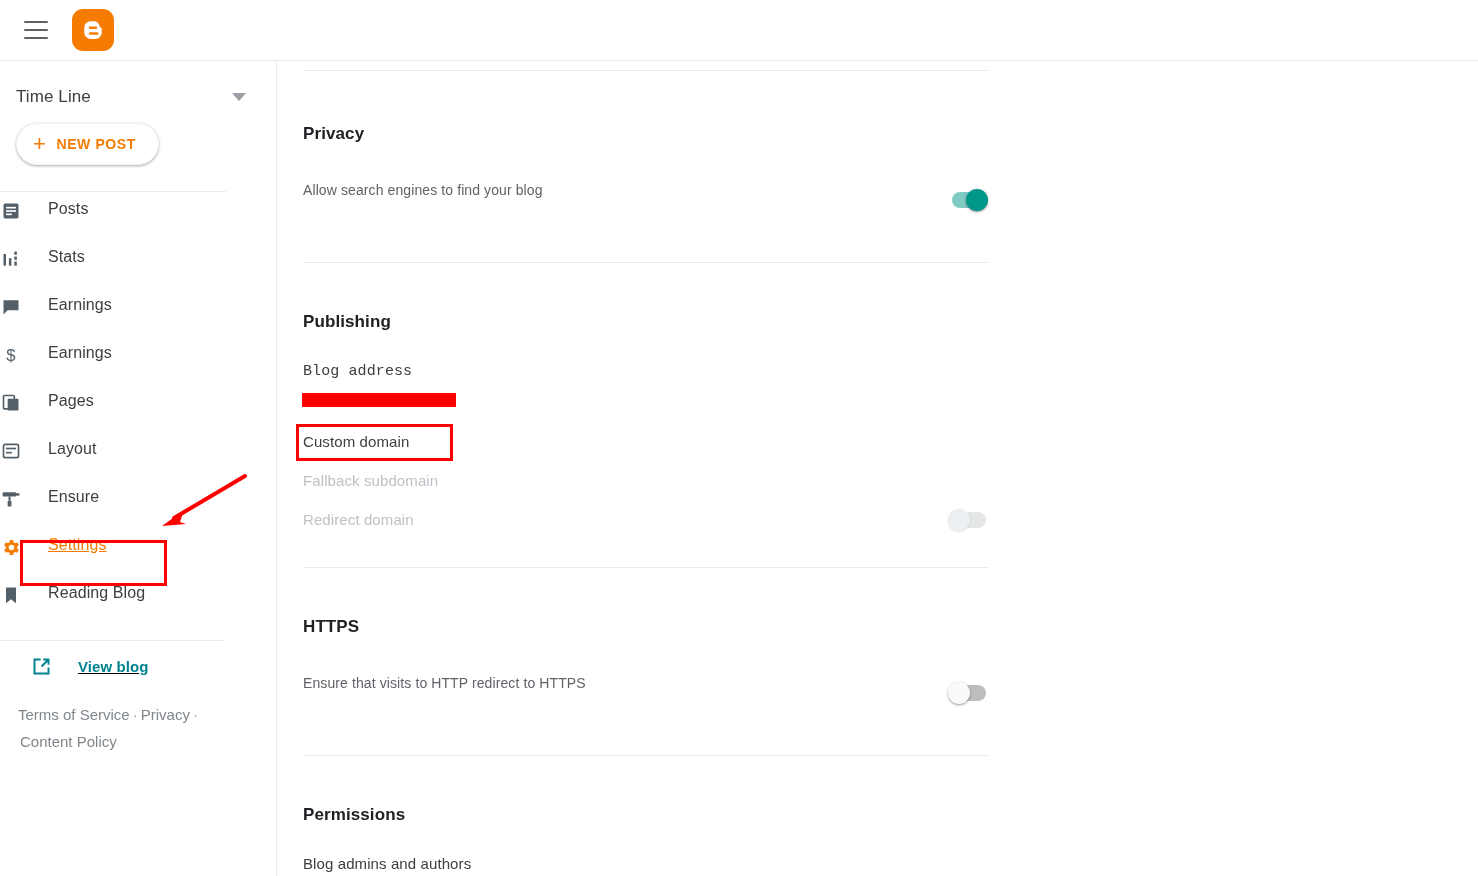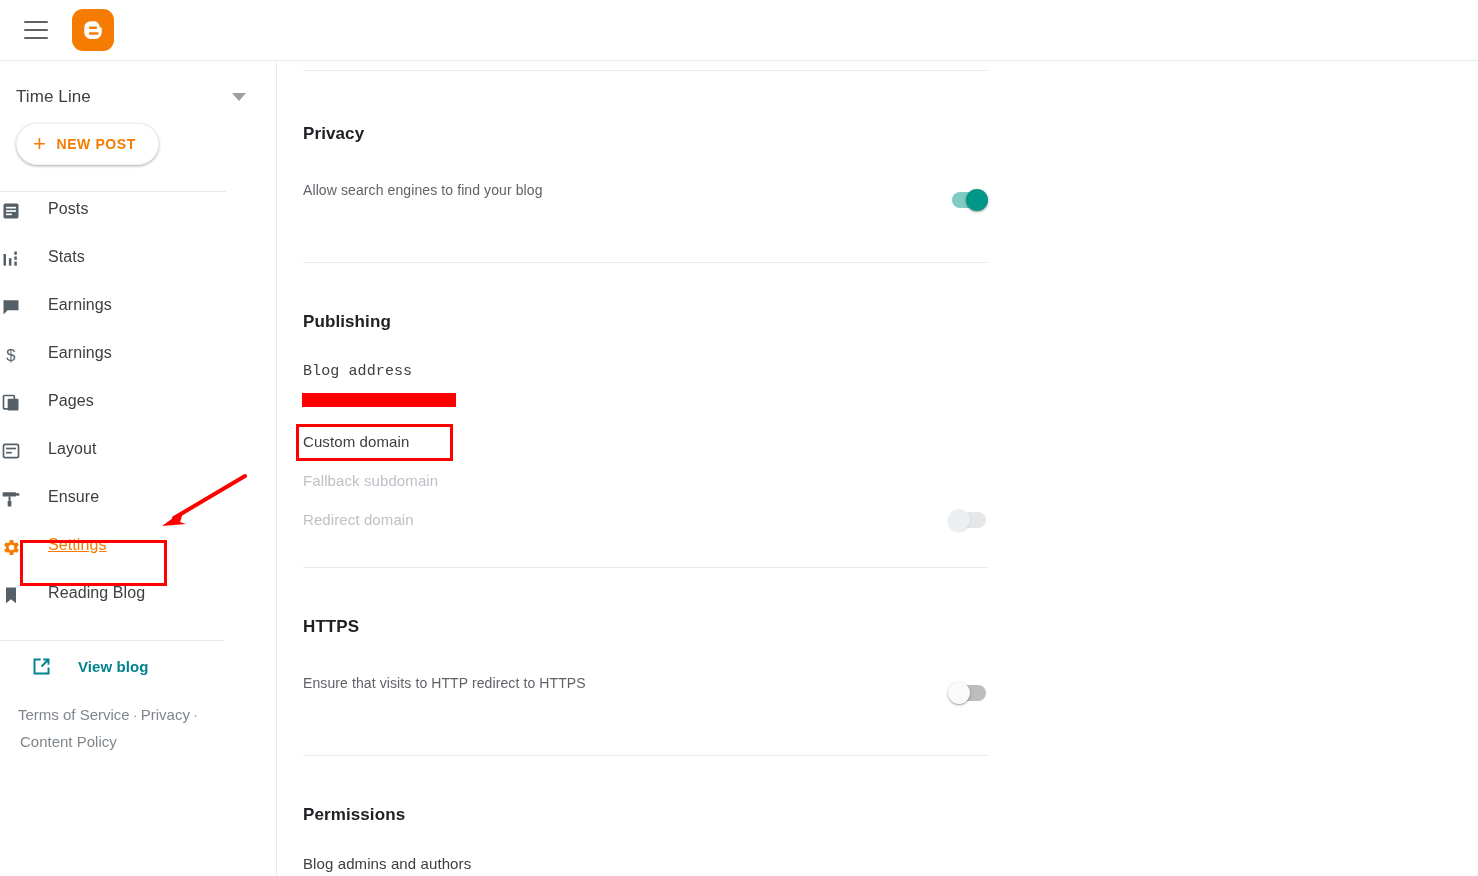--- a/index.html
+++ b/index.html
@@ -60,20 +60,21 @@
     cursor: pointer; position: relative;
   }
   .nav-item .ico { width: 22px; height: 22px; display:flex; align-items:center; justify-content:center; color:#546069; }
   .nav-label { font-size: 16px; color: #3c4043; letter-spacing:.1px; }
   .nav-item.active .ico { color:#f57c00; }
   .nav-item.active .nav-label { color:#f57c00;text-decoration:underline; }
   .side-div2 { height:1px; background:#e8eaed; margin: 8px 52px 0 0; }
   .viewblog {
     display:flex; align-items:center; height: 50px; padding-left: 30px; gap: 26px;
     cursor:pointer;
+    text-decoration:underline;
   }
   .viewblog .ico { width:22px;height:22px; color:#00838f; display:flex;align-items:center;justify-content:center;}
   .viewblog-label { font-size: 15px; color:#00838f; font-weight: 600; letter-spacing:.1px; }
   .legal { padding: 10px 0 0 18px; font-size: 15px; color:#80868b; line-height: 27px; }
   .legal a { color:#80868b; text-decoration: none; cursor:pointer; }
   .legal .sep { color:#9aa0a6; padding: 0 3px; }
   .legal .row2 { padding-left: 2px; }
 
   
   .content { position:absolute; top:61px; left:277px; width:1201px; height:815px; background:#fff; overflow:hidden; }

